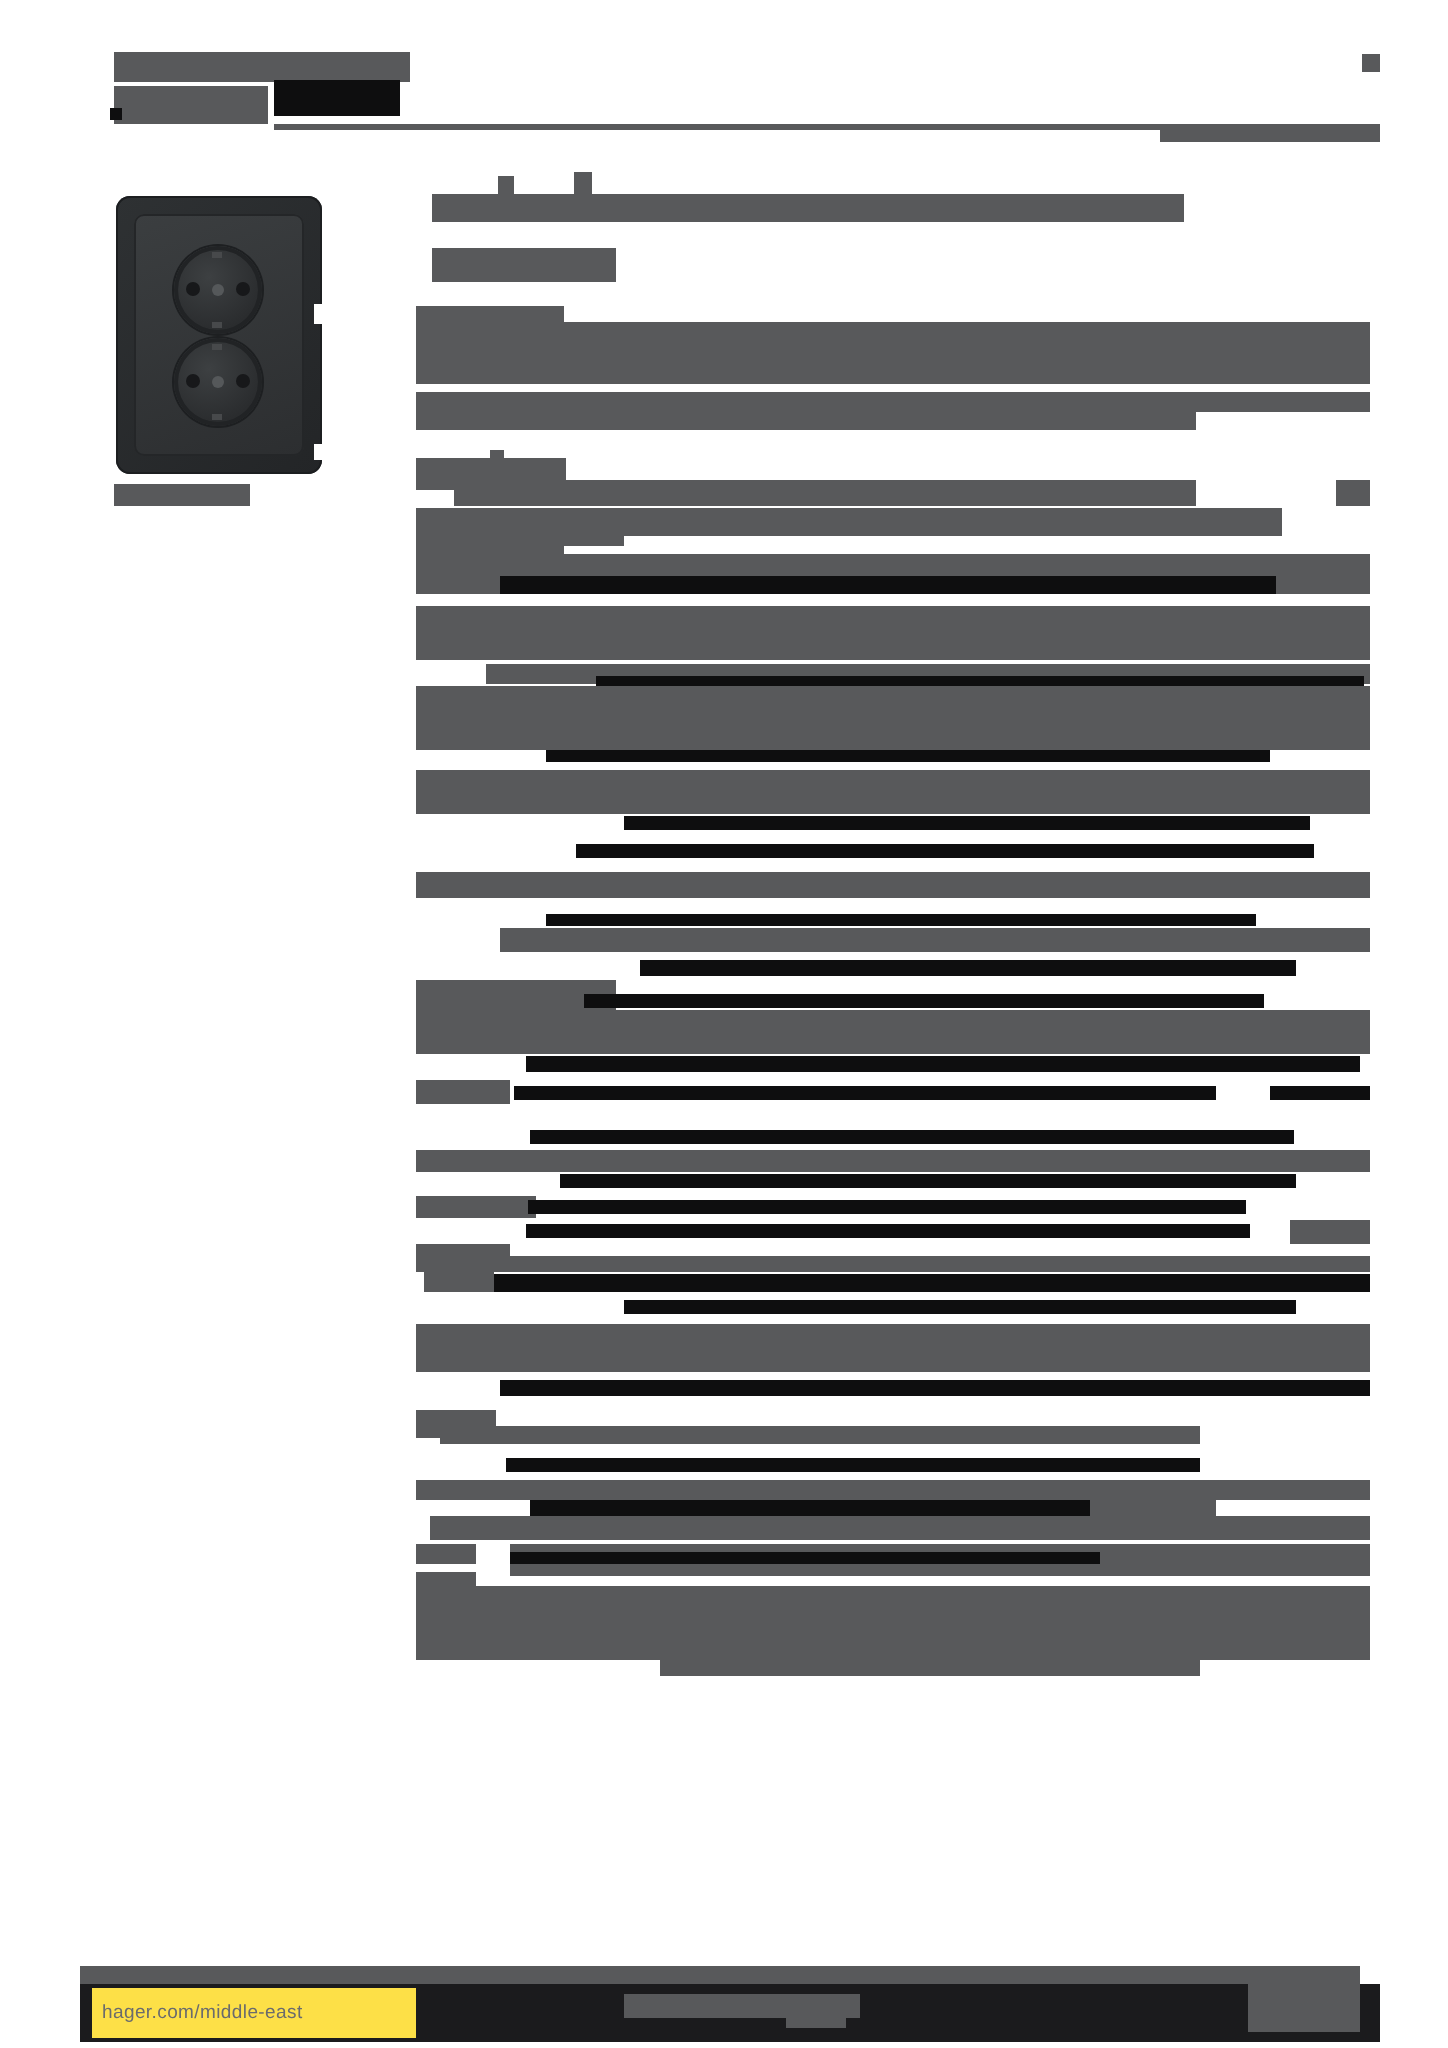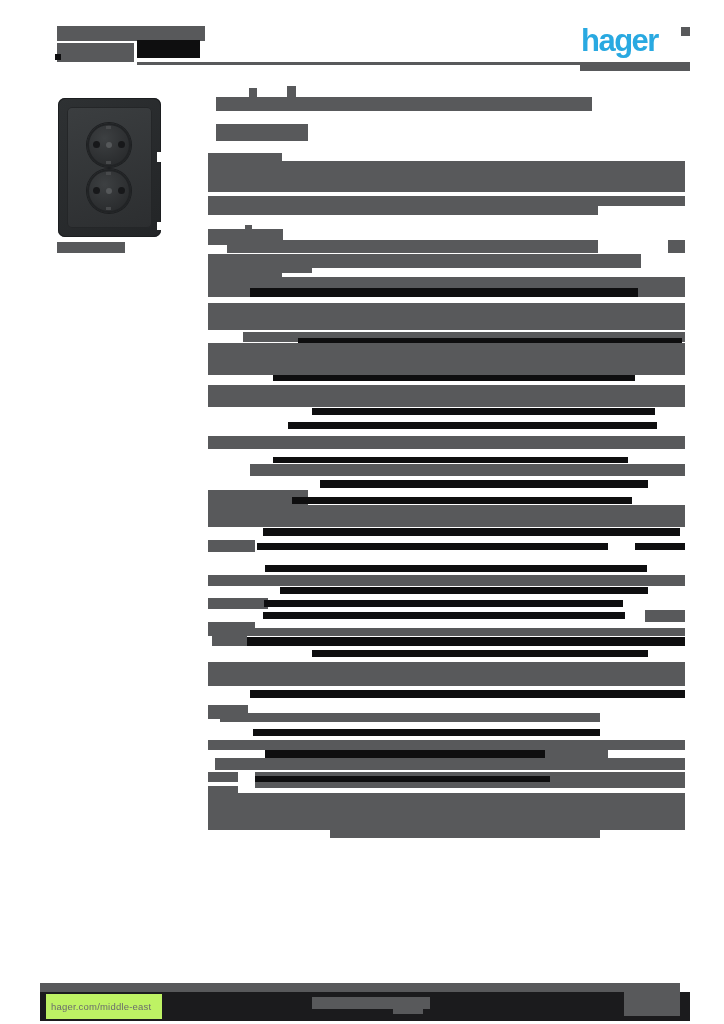--- a/index.html
+++ b/index.html
@@ -29,31 +29,30 @@
   .hl{left:6px;} .hr{left:31px;}
   .screw{position:absolute;width:6px;height:6px;border-radius:50%;background:#55585a;left:19px;top:19px;}
   .pin{position:absolute;width:5px;height:3px;background:#47494b;left:19px;}
   .pt{top:3px;} .pb{top:38px;}
   .notch{position:absolute;background:#ffffff;right:-1px;}
   .n1{top:54px;width:5px;height:10px;}
   .n2{top:124px;width:5px;height:8px;}
 
   
   .footer-band{position:absolute;left:40px;top:992px;width:650px;height:29px;z-index:1;}
-  .footer-url-box{position:absolute;left:46px;top:994px;width:116px;height:25px;background:#bef264;
+  .footer-url-box{position:absolute;left:46px;top:994px;width:162px;height:25px;background:#fde047;
                   z-index:6;display:flex;align-items:center;padding-left:5px;box-sizing:border-box;}
   .footer-url-box span{font-size:9.5px;color:#6a6b6d;letter-spacing:0.2px;}
   .bars-layer{position:absolute;left:0;top:0;width:724px;height:1024px;z-index:5;pointer-events:none;}
 </style>
 </head>
 <body>
 
 <div class="page">
 
-  <div class="logo" style="color: rgb(41, 169, 225);">hager</div>
 
   <div class="photo">
     <div class="plate">
       <div class="socket s1">
         <span class="hole hl"></span>
         <span class="hole hr"></span>
         <span class="screw"></span>
         <span class="pin pt"></span>
         <span class="pin pb"></span>
       </div>

